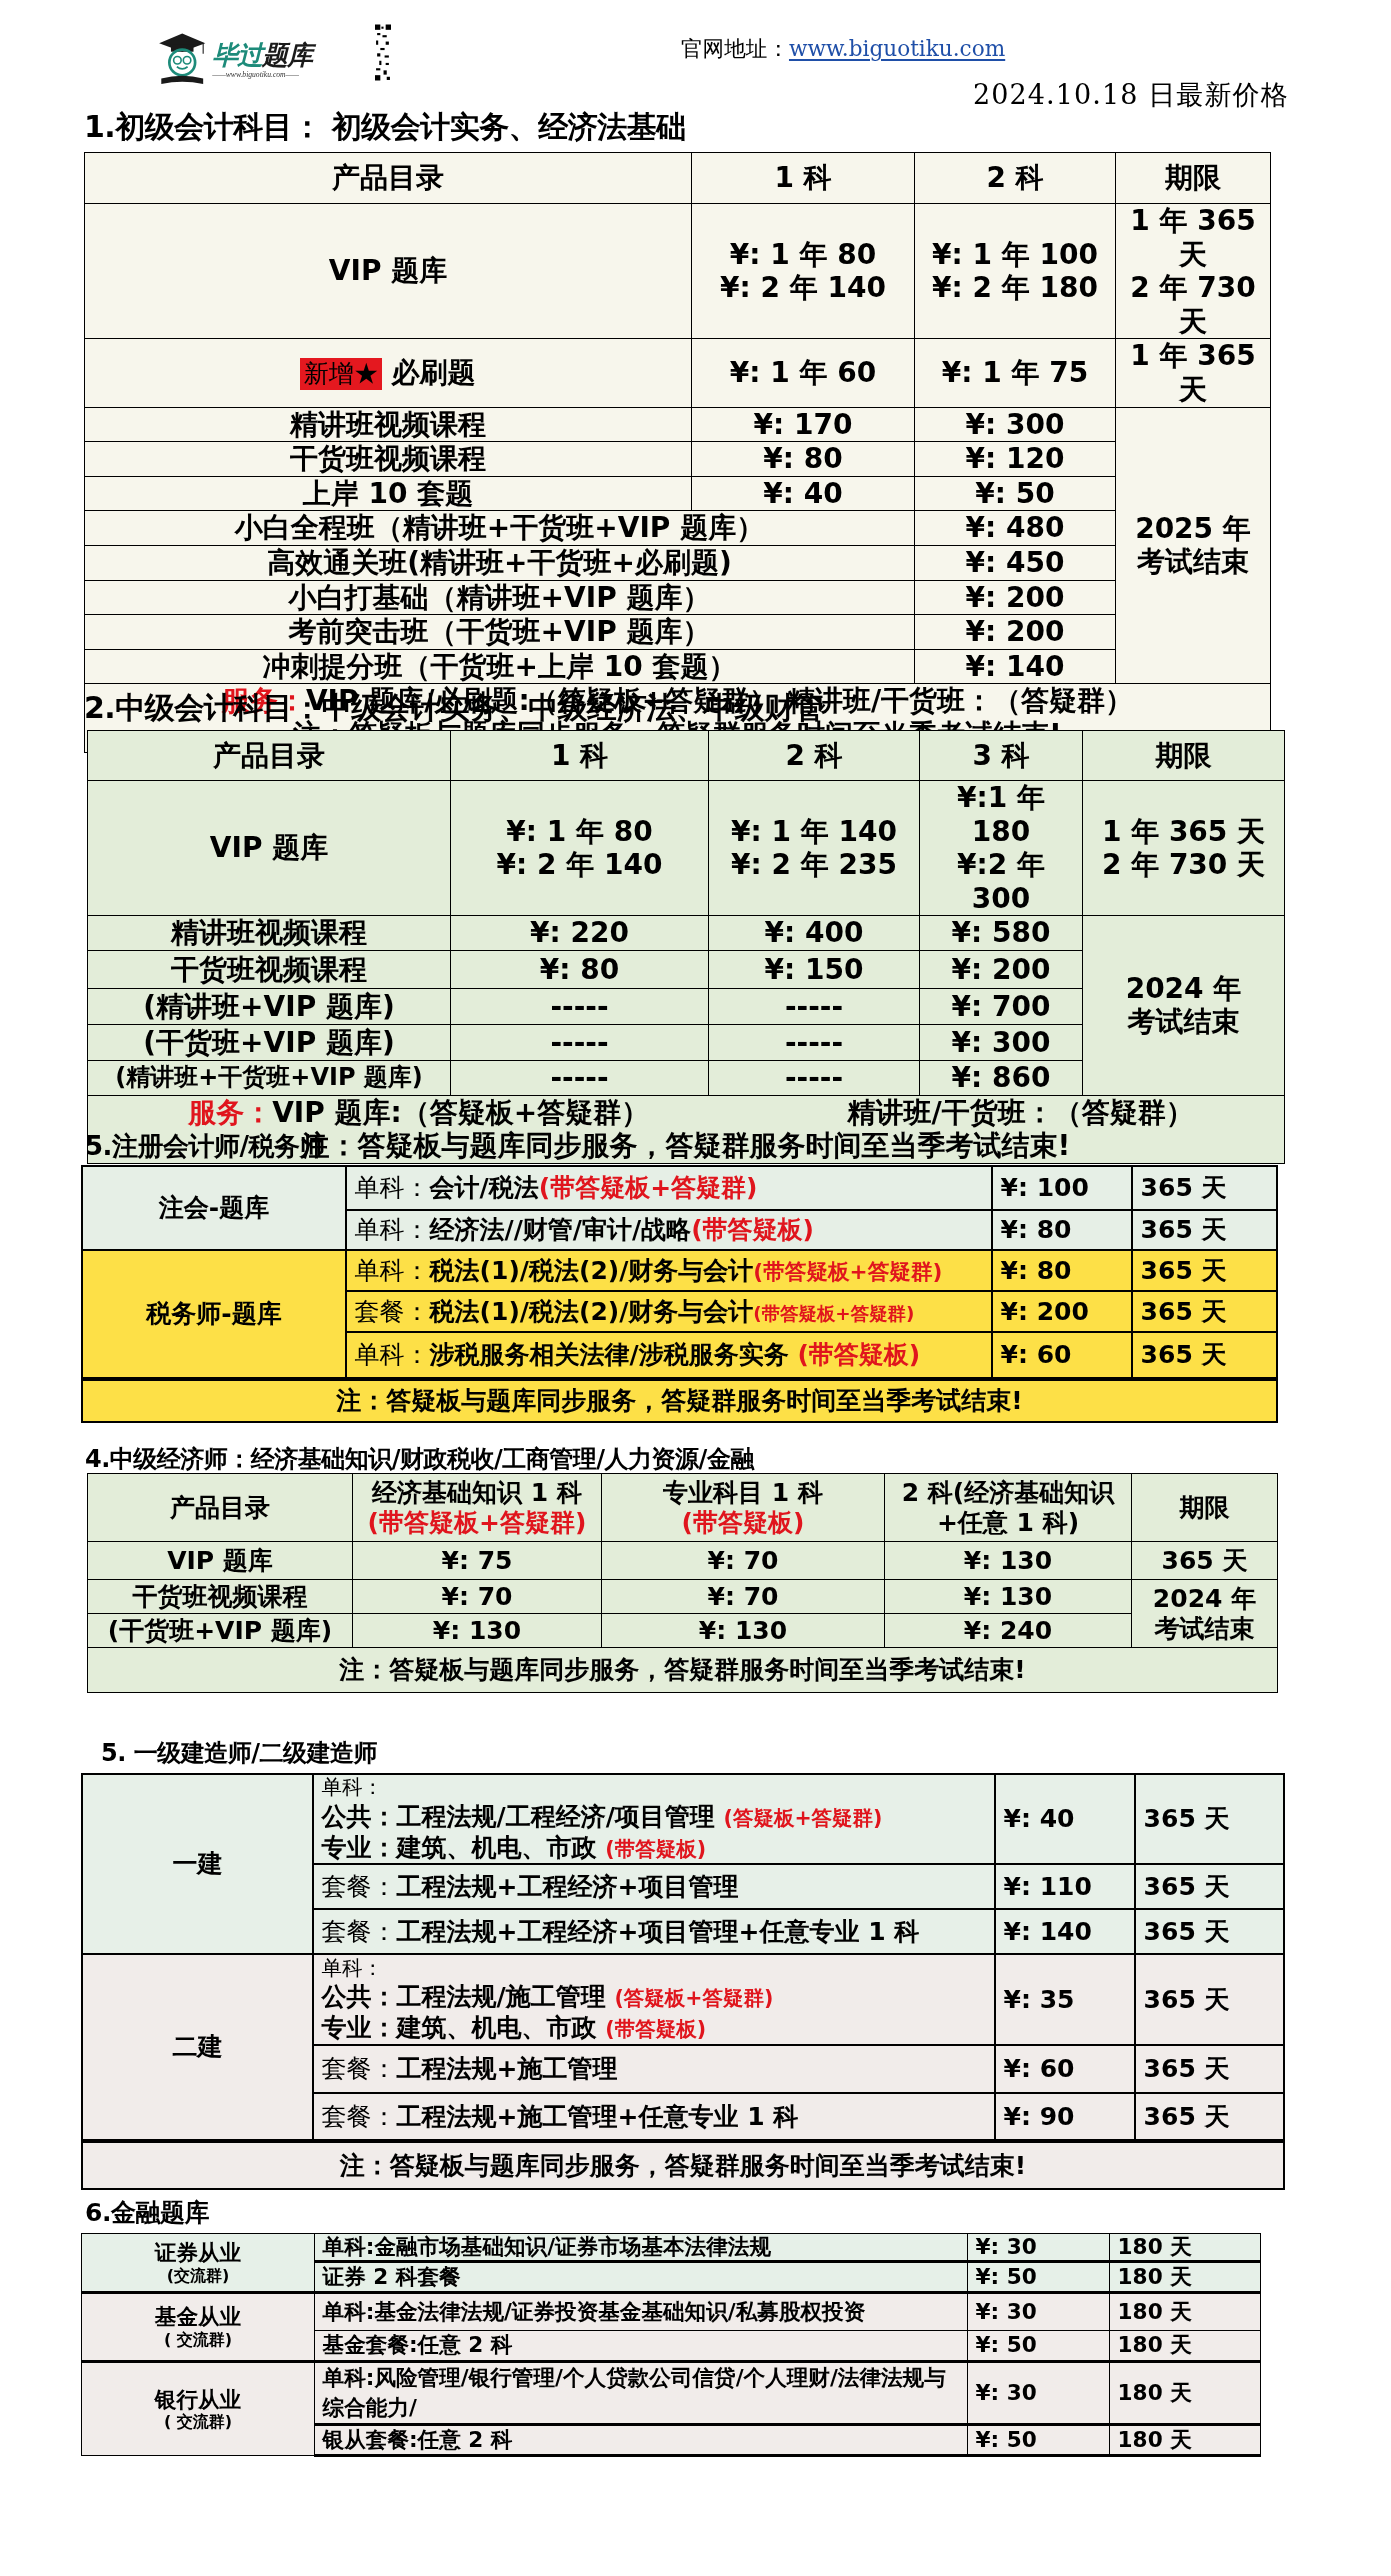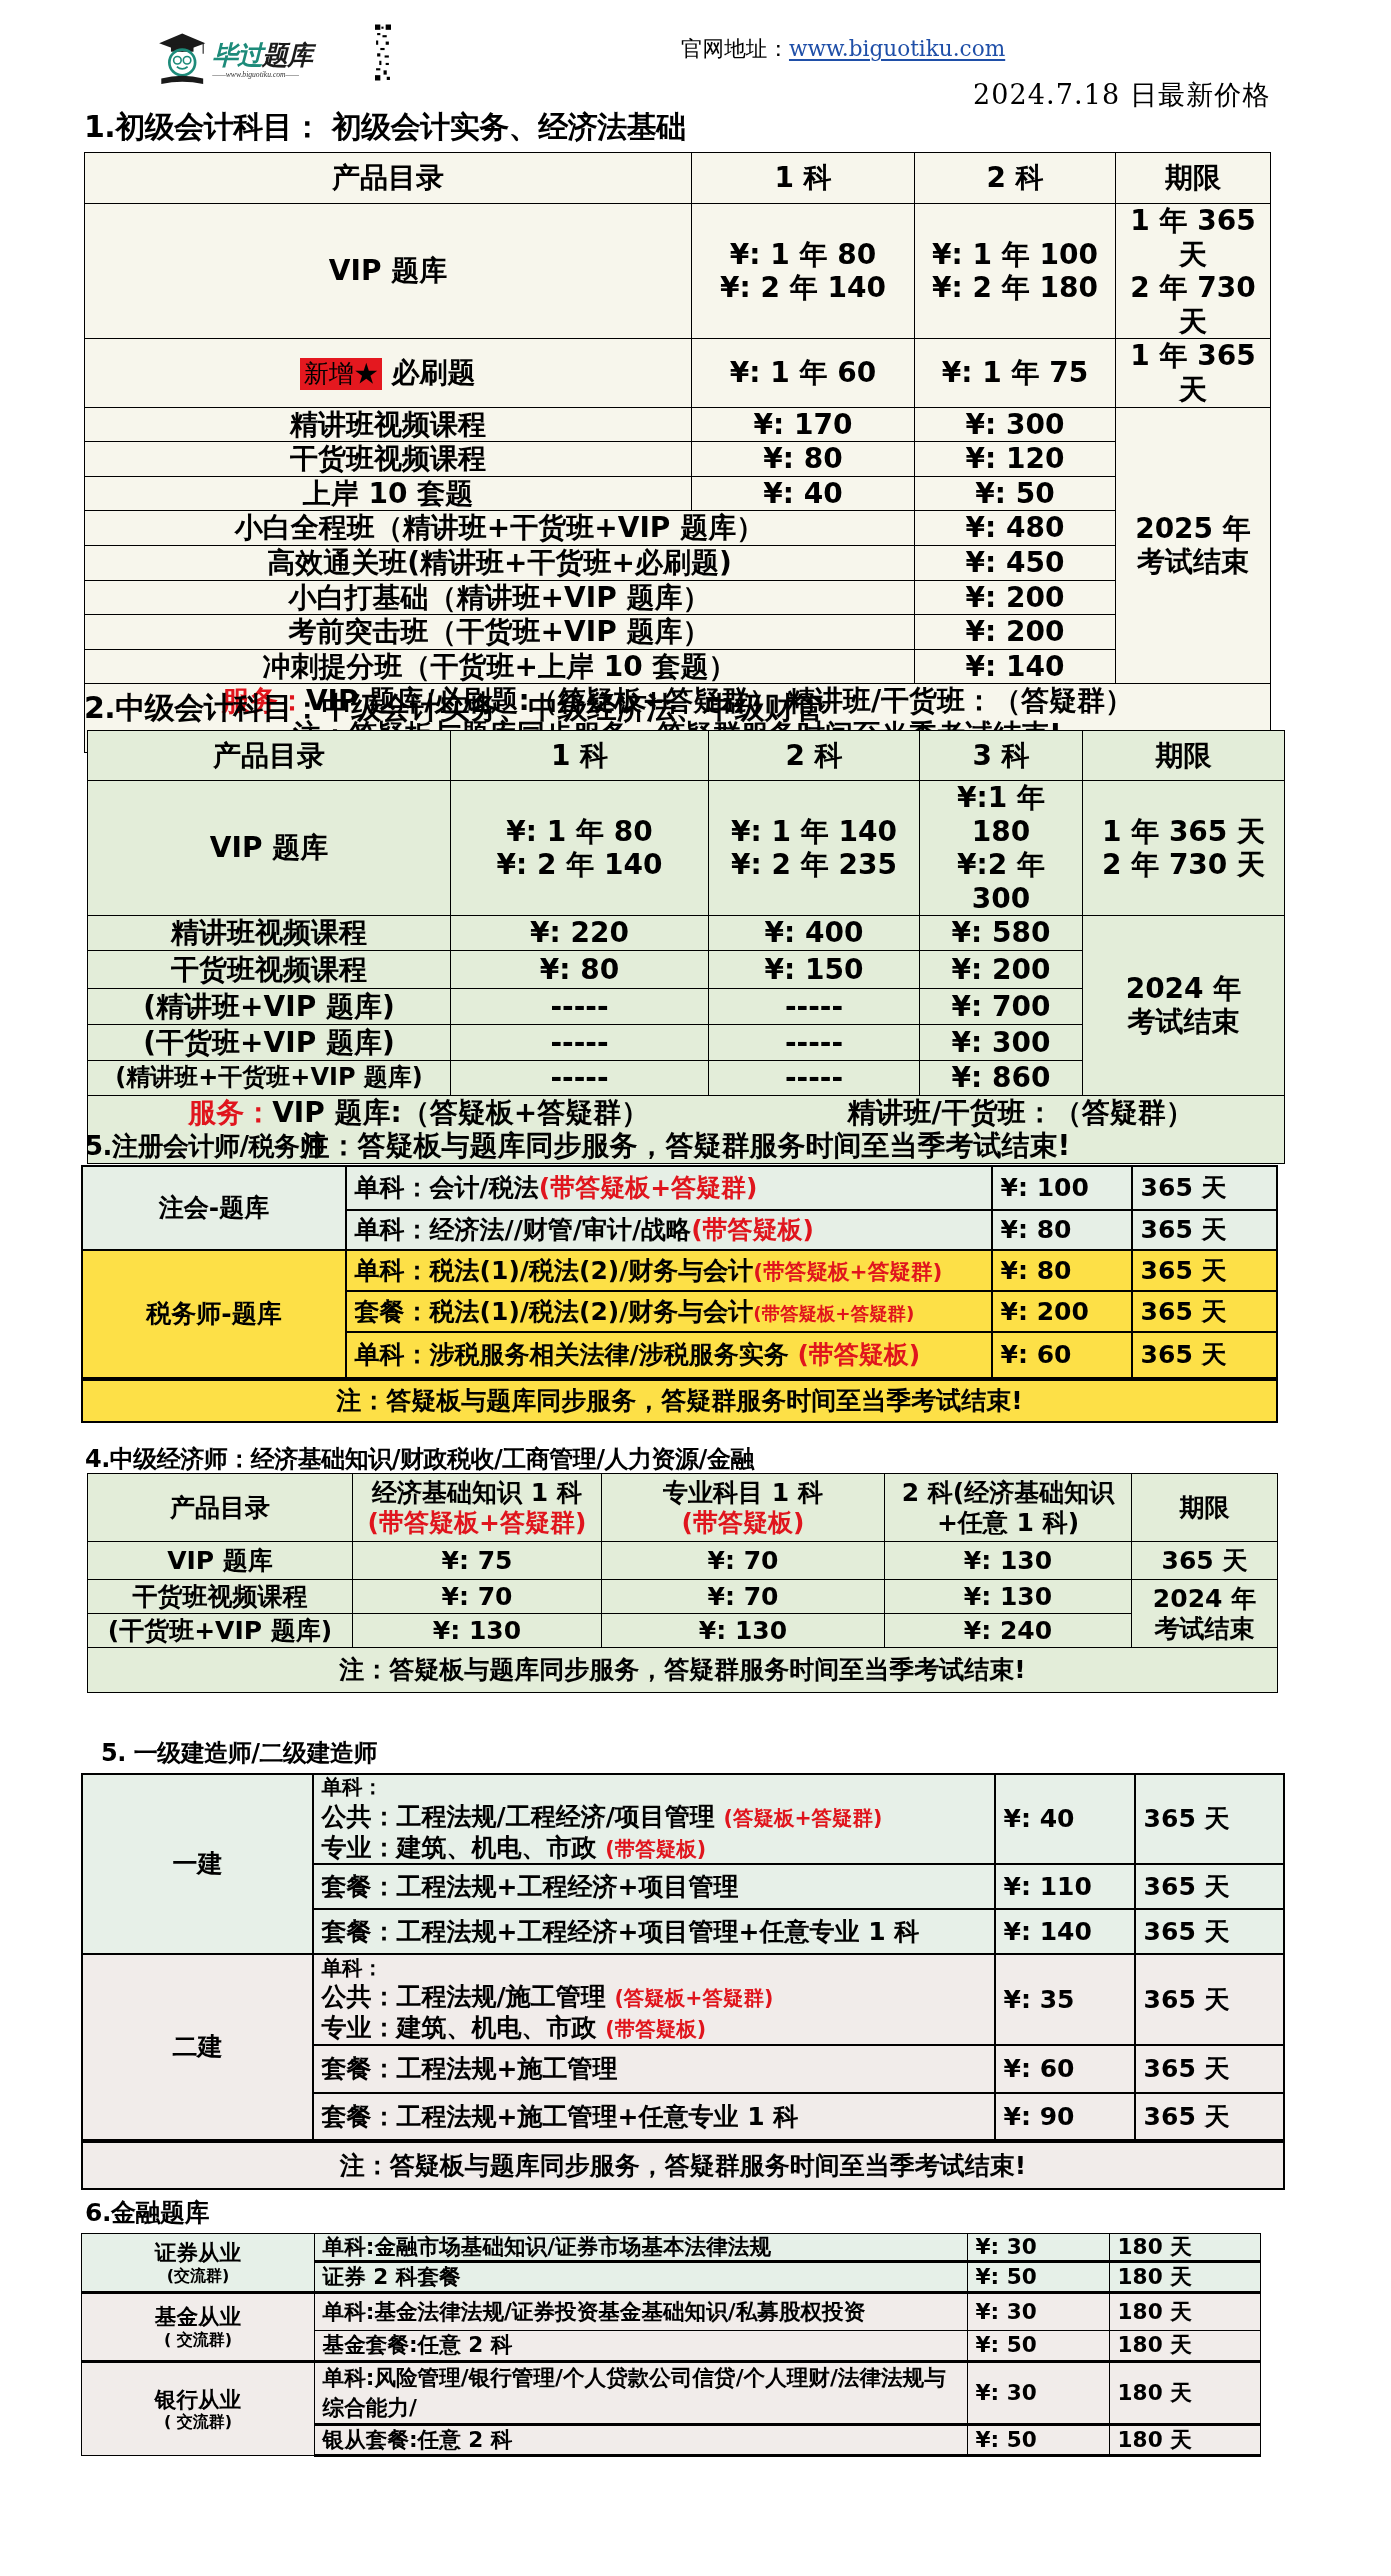--- a/index.html
+++ b/index.html
@@ -24,21 +24,21 @@
   .date-line { left: 973px; top: 77px; font-family: "DejaVu Serif", serif; font-size: 27px; white-space: nowrap; letter-spacing: 1.1px; }
 
   .sec-title { position: absolute; font-weight: bold; font-size: 30px; white-space: nowrap; letter-spacing: -0.5px; }
 
   table { position: absolute; border-collapse: collapse; table-layout: fixed; }
   td { border: 1.6px solid #000; text-align: center; vertical-align: middle; font-weight: bold; line-height: 1.2; padding: 0 3.2px; overflow: hidden; }
   tr.thick-top td { border-top-width: 5.4px; }
   td.thick-top { border-top-width: 5.4px; }
   .red { color: #e0151d; }
   .left { text-align: left; padding-left: 7.6px; }
-  .thin-label { font-weight: bold; font-family: "DejaVu Serif", serif; }
+  .thin-label { font-weight: normal; font-family: "DejaVu Serif", serif; }
 
   
   #t1 { left: 84px; top: 152px; width: 1186px; background: #f7f6ec; font-size: 28px; }
   #t1 td { border-width: 1.1px; }
   .new-tag { display: inline-block; background: #e4181f; color: #000; padding: 1.1px 3.2px; font-weight: normal; font-family: "DejaVu Serif", serif; font-size: 25px; }
 
   
   #t2 { left: 87px; top: 730px; width: 1198px; background: #e3edd9; font-size: 28px; }
   #t2 td { border-width: 1.1px; }
 
@@ -106,21 +106,21 @@
       <rect x="20" y="72" width="6" height="4"></rect>
         <rect x="2" y="82" width="8" height="4"></rect>
         <rect x="16" y="86" width="6" height="8"></rect>
       <rect x="22" y="98" width="6" height="6"></rect>
     </g>
   </svg>
 </div>
 <div class="abs site-line">
   <span>官网地址：</span><a>www.biguotiku.com</a>
 </div>
-<div class="abs date-line">2024.7.18 日最新价格</div>
+<div class="abs date-line">2024.10.18 日最新价格</div>
 
 <div class="sec-title" style="left:84px; top:107px;">1.初级会计科目：  初级会计实务、经济法基础</div>
 <table id="t1">
   <colgroup>
       <col style="width:607px">
       <col style="width:223px">
       <col style="width:201px">
       <col style="width:155px">
     </colgroup>
   <tbody>

